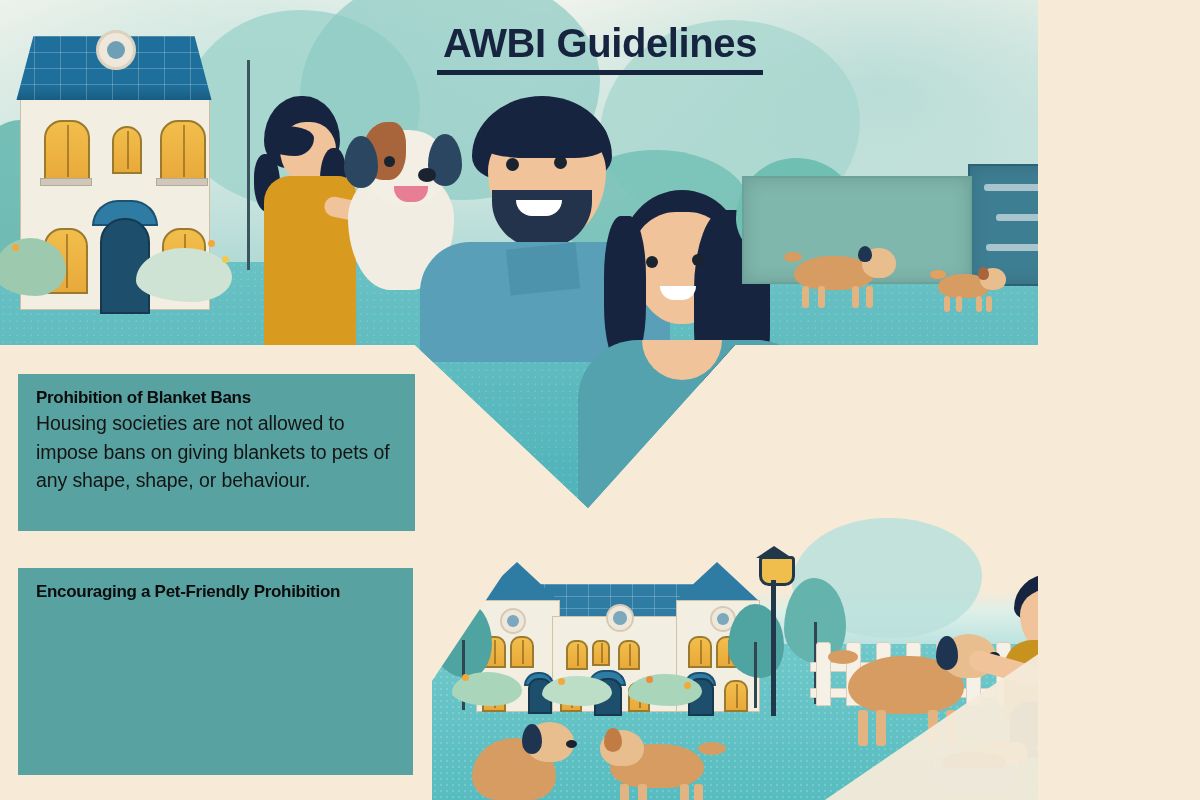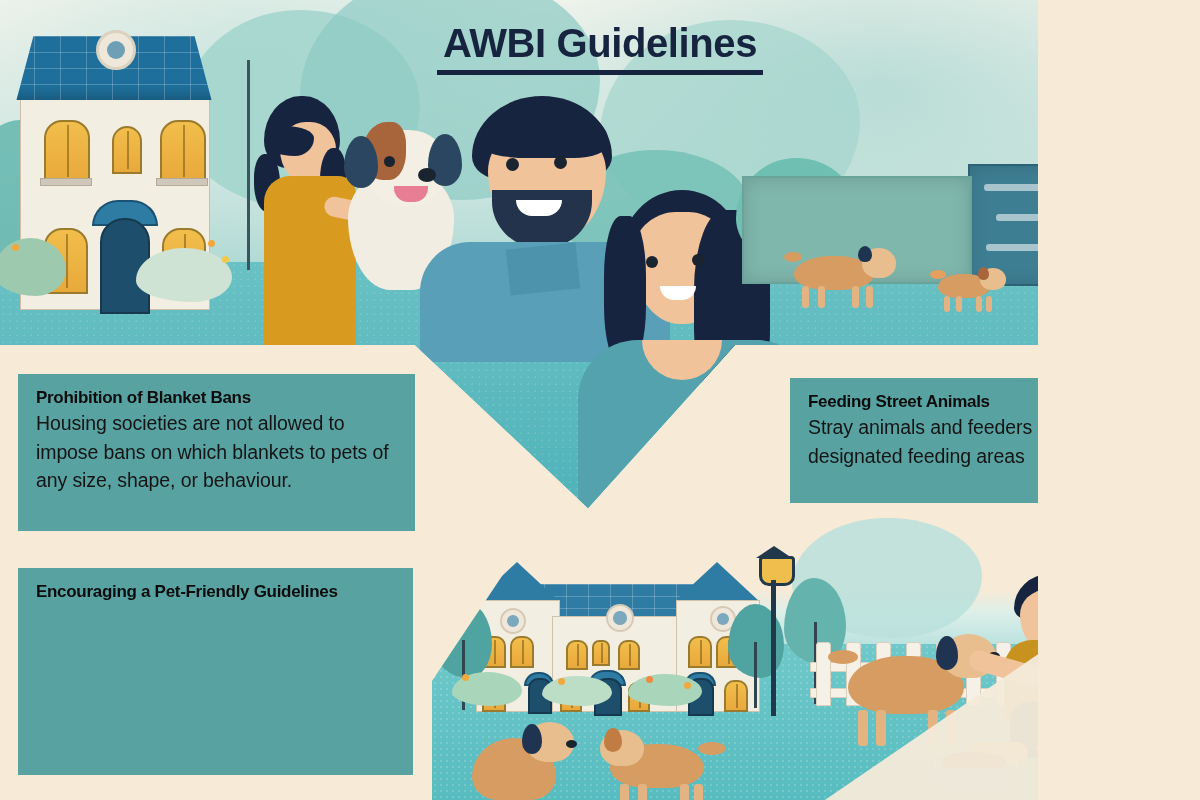--- a/index.html
+++ b/index.html
@@ -411,25 +411,21 @@
     </div>
     <div style="position:absolute;left:660px;top:236px;width:52px;height:38px;background:#E8DCC2;border-radius:6px 6px 4px 4px;"></div>
 
     <div class="wedge"></div>
     <div class="wedge2"></div>
   </div>
 
 
   <div class="card" id="card-ban">
     <h2>Prohibition of Blanket Bans</h2>
-    <p>Housing societies are not allowed to impose bans on which blankets to pets of any size, shape, or behaviour.</p>
+    <p>Housing societies are not allowed to impose bans on giving blankets to pets of any shape, shape, or behaviour.</p>
   </div>
 
   <div class="card" id="card-env">
-    <h2>Encouraging a Pet-Friendly Guidelines</h2>
+    <h2>Encouraging a Pet-Friendly Prohibition</h2>
   </div>
 
-  <div class="card" id="card-feed">
-    <h2>Feeding Street Animals</h2>
-    <p>Stray animals and feeders should be designated feeding areas</p>
-  </div>
 
 </div>
 
 </body></html>

